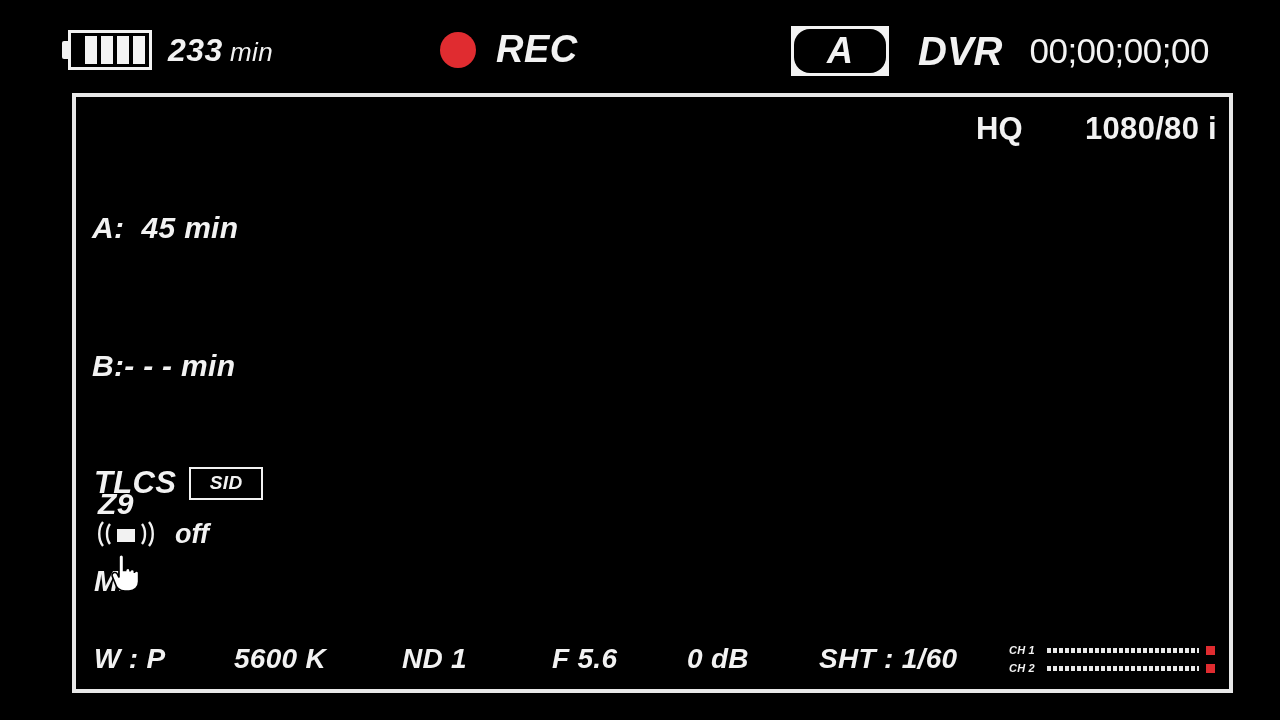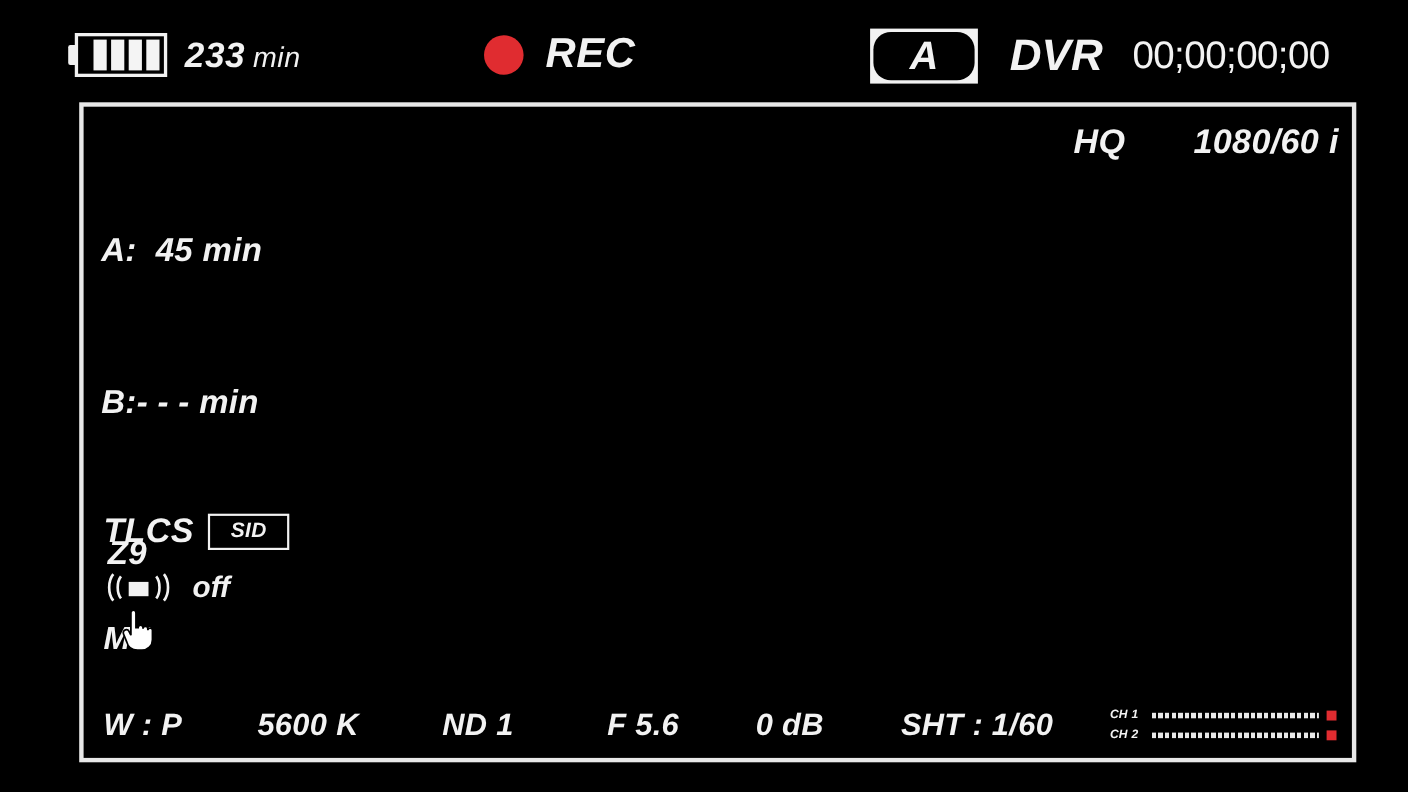--- a/index.html
+++ b/index.html
@@ -173,21 +173,20 @@
   }
 
   
   #format-info {
     position: absolute;
     right: 12px;
     top: 14px;
     display: flex;
     align-items: baseline;
     font-size: 31px;
-    font-style: italic;
     font-weight: bold;
     letter-spacing: 0.3px;
   }
   #format-quality { margin-right: 62px; }
 
   
   #lower-left {
     position: absolute;
     left: 18px;
     bottom: 88px;
@@ -349,21 +348,21 @@
   <div id="vf-inner">
 
     <div id="media-info">
       <div>A:  45 min</div>
       <div>B:- - - min</div>
       <div style="padding-left:6px;">Z9</div>
     </div>
 
     <div id="format-info">
       <span id="format-quality">HQ</span>
-      <span id="format-resolution">1080/60 i</span>
+      <span id="format-resolution">1080/80 i</span>
     </div>
 
     <div id="lower-left">
 
       <div id="tlcs-row">
         <span id="tlcs-label">TLCS</span>
         <span id="sid-box">
           <span id="sid-label">SID</span>
         </span>
       </div>

